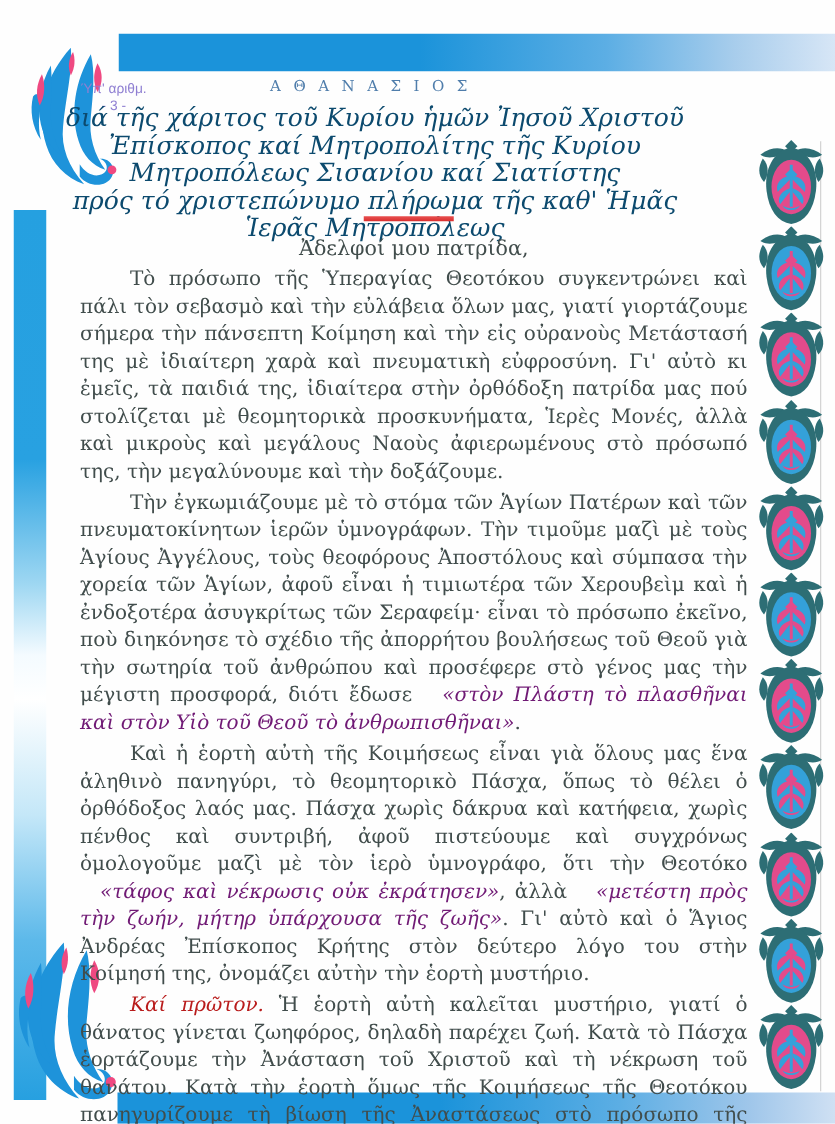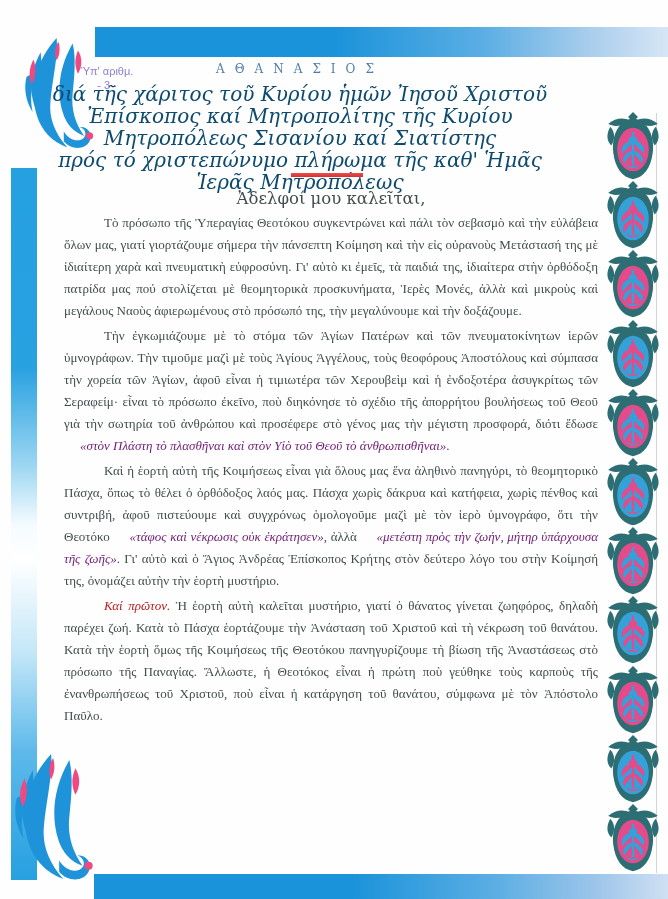--- a/index.html
+++ b/index.html
@@ -19,34 +19,34 @@
   .flourish-top{position:absolute;left:14px;top:30px;width:80px;height:130px;}
   .flourish-bottom{position:absolute;left:2px;top:752px;width:92px;height:134px;}
   .flourish-top svg,.flourish-bottom svg{width:100%;height:100%;}
   .medallion-border{position:absolute;left:605px;top:112px;width:56px;height:762px;
     display:flex;flex-direction:column;}
   .medallion{width:56px;height:69.2px;flex:0 0 auto;}
   .right-hairline{position:absolute;left:656px;top:113px;width:1px;height:760px;
     background:#c9c9c9;opacity:.8;}
 
   
-  .ref-number{position:absolute;left:72px;top:64px;width:70px;text-align:center;
+  .ref-number{position:absolute;left:56px;top:64px;width:70px;text-align:center;
     font-family:"Liberation Sans","DejaVu Sans",sans-serif;font-size:11px;line-height:14px;
     color:#8f7fd2;}
   .header{position:absolute;left:40px;top:62px;width:520px;text-align:center;}
   .page-title{font-size:12px;letter-spacing:10px;color:#4f7dab;margin:0 0 7px 0;font-weight:normal;}
   .subtitle{font-style:italic;color:#0c4a6e;font-size:20px;line-height:22px;margin:0;}
   .red-divider{position:absolute;left:291px;top:173px;width:72px;height:4px;
     background:linear-gradient(180deg,#e85050 0%,#d92f2f 100%);}
 
   
   .letter{position:absolute;left:64px;top:188px;width:534px;color:#414d4c;}
   .salutation{text-align:center;font-size:16.5px;line-height:22px;margin:0 0 2px 0;}
-  .para{margin:0 0 3px 0;font-size:13px;line-height:22px;text-align:justify;
-    text-indent:40px;font-family:Liberation Serif, serif;}
+  .para{margin:0 0 3px 0;font-size:16px;line-height:22px;text-align:justify;
+    text-indent:40px;}
   .run-normal{color:#414d4c;}
   .run-red{color:#701a75;font-style:italic;margin-left:16px;}
   .run-blue{color:#b91c1c;font-style:italic;}
 </style>
 </head>
 <body>
 
 <div id="page">
 
   <div class="top-bar"></div>
@@ -298,21 +298,21 @@
 
   <div class="header">
     <h1 class="page-title">ΑΘΑΝΑΣΙΟΣ</h1>
     <p class="subtitle">διά τῆς χάριτος τοῦ Κυρίου ἡμῶν Ἰησοῦ Χριστοῦ</p>
     <p class="subtitle">Ἐπίσκοπος καί Μητροπολίτης τῆς Κυρίου Μητροπόλεως Σισανίου καί Σιατίστης</p>
     <p class="subtitle">πρός τό χριστεπώνυμο πλήρωμα τῆς καθ' Ἡμᾶς Ἱερᾶς Μητροπόλεως</p>
   </div>
   <div class="red-divider"></div>
 
   <div class="letter">
-    <p class="salutation">Ἀδελφοί μου καλεῖται,</p>
+    <p class="salutation">Ἀδελφοί μου πατρίδα,</p>
     <div>
         <p class="para"><span class="run-normal">Τὸ πρόσωπο τῆς Ὑπεραγίας Θεοτόκου συγκεντρώνει καὶ πάλι τὸν σεβασμὸ καὶ τὴν εὐλάβεια ὅλων μας, γιατί γιορτάζουμε σήμερα τὴν πάνσεπτη Κοίμηση καὶ τὴν εἰς οὐρανοὺς Μετάστασή της μὲ ἰδιαίτερη χαρὰ καὶ πνευματικὴ εὐφροσύνη. Γι' αὐτὸ κι ἐμεῖς, τὰ παιδιά της, ἰδιαίτερα στὴν ὀρθόδοξη πατρίδα μας πού στολίζεται μὲ θεομητορικὰ προσκυνήματα, Ἱερὲς Μονές, ἀλλὰ καὶ μικροὺς καὶ μεγάλους Ναοὺς ἀφιερωμένους στὸ πρόσωπό της, τὴν μεγαλύνουμε καὶ τὴν δοξάζουμε.</span></p>
         <p class="para"><span class="run-normal">Τὴν ἐγκωμιάζουμε μὲ τὸ στόμα τῶν Ἁγίων Πατέρων καὶ τῶν πνευματοκίνητων ἱερῶν ὑμνογράφων. Τὴν τιμοῦμε μαζὶ μὲ τοὺς Ἁγίους Ἀγγέλους, τοὺς θεοφόρους Ἀποστόλους καὶ σύμπασα τὴν χορεία τῶν Ἁγίων, ἀφοῦ εἶναι ἡ τιμιωτέρα τῶν Χερουβεὶμ καὶ ἡ ἐνδοξοτέρα ἀσυγκρίτως τῶν Σεραφείμ· εἶναι τὸ πρόσωπο ἐκεῖνο, ποὺ διηκόνησε τὸ σχέδιο τῆς ἀπορρήτου βουλήσεως τοῦ Θεοῦ γιὰ τὴν σωτηρία τοῦ ἀνθρώπου καὶ προσέφερε στὸ γένος μας τὴν μέγιστη προσφορά, διότι ἔδωσε </span><span class="run-red">«στὸν Πλάστη τὸ πλασθῆναι καὶ στὸν Υἱὸ τοῦ Θεοῦ τὸ ἀνθρωπισθῆναι»</span><span class="run-normal">.</span></p>
         <p class="para"><span class="run-normal">Καὶ ἡ ἑορτὴ αὐτὴ τῆς Κοιμήσεως εἶναι γιὰ ὅλους μας ἕνα ἀληθινὸ πανηγύρι, τὸ θεομητορικὸ Πάσχα, ὅπως τὸ θέλει ὁ ὀρθόδοξος λαός μας. Πάσχα χωρὶς δάκρυα καὶ κατήφεια, χωρὶς πένθος καὶ συντριβή, ἀφοῦ πιστεύουμε καὶ συγχρόνως ὁμολογοῦμε μαζὶ μὲ τὸν ἱερὸ ὑμνογράφο, ὅτι τὴν Θεοτόκο </span><span class="run-red">«τάφος καὶ νέκρωσις οὐκ ἐκράτησεν»</span><span class="run-normal">, ἀλλὰ </span><span class="run-red">«μετέστη πρὸς τὴν ζωήν, μήτηρ ὑπάρχουσα τῆς ζωῆς»</span><span class="run-normal">. Γι' αὐτὸ καὶ ὁ Ἅγιος Ἀνδρέας Ἐπίσκοπος Κρήτης στὸν δεύτερο λόγο του στὴν Κοίμησή της, ὀνομάζει αὐτὴν τὴν ἑορτὴ μυστήριο.</span></p>
         <p class="para"><span class="run-blue">Καί πρῶτον.</span><span class="run-normal"> Ἡ ἑορτὴ αὐτὴ καλεῖται μυστήριο, γιατί ὁ θάνατος γίνεται ζωηφόρος, δηλαδὴ παρέχει ζωή. Κατὰ τὸ Πάσχα ἑορτάζουμε τὴν Ἀνάσταση τοῦ Χριστοῦ καὶ τὴ νέκρωση τοῦ θανάτου. Κατὰ τὴν ἑορτὴ ὅμως τῆς Κοιμήσεως τῆς Θεοτόκου πανηγυρίζουμε τὴ βίωση τῆς Ἀναστάσεως στὸ πρόσωπο τῆς Παναγίας. Ἄλλωστε, ἡ Θεοτόκος εἶναι ἡ πρώτη ποὺ γεύθηκε τοὺς καρποὺς τῆς ἐνανθρωπήσεως τοῦ Χριστοῦ, ποὺ εἶναι ἡ κατάργηση τοῦ θανάτου, σύμφωνα μὲ τὸν Ἀπόστολο Παῦλο.</span></p>
       </div>
   </div>
 
 </div>
 

